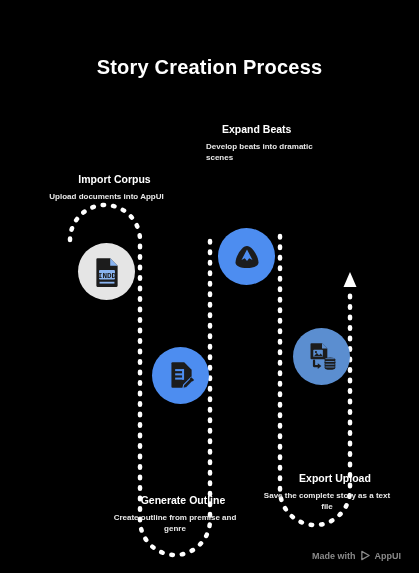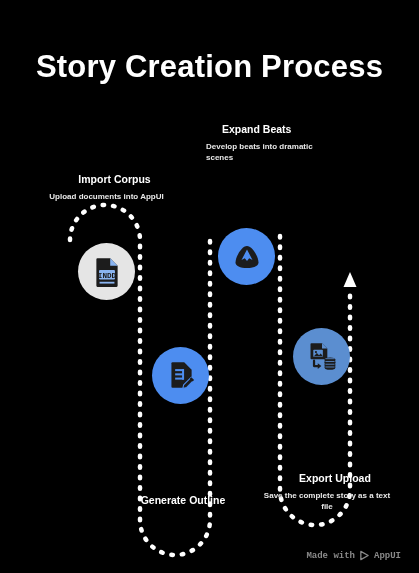--- a/index.html
+++ b/index.html
@@ -24,21 +24,21 @@
   }
 
   
   #title {
     position: absolute;
     top: 52px;
     left: 0;
     width: 419px;
     text-align: center;
     color: #ffffff;
-    font-size: 31px;
+    font-size: 20px;
     font-weight: bold;
     letter-spacing: 0.2px;
     line-height: 30px;
     font-family: "Liberation Sans", sans-serif;
   }
 
   
   #path-layer {
     position: absolute;
     top: 0;
@@ -87,21 +87,21 @@
   #watermark {
     position: absolute;
     right: 18px;
     bottom: 12px;
     display: flex;
     align-items: center;
     gap: 4px;
     color: #8a8a8a;
     font-size: 9px;
     font-weight: bold;
-    font-family: Liberation Mono, monospace;
+    font-family: Liberation Sans, sans-serif;
   }
   #watermark .wm-mark {
     display: inline-flex;
     align-items: center;
     justify-content: center;
   }
 </style>
 </head>
 <body>
 
@@ -153,20 +153,21 @@
         <g transform="translate(17.5,16.5) rotate(0)">
           <path d="M8.2 0.6 l2.6 2.6 -7.2 7.2 -3.4 0.8 0.8 -3.4 z" fill="#1c1c1c" stroke="#4d8df0" stroke-width="1"></path>
           <path d="M8.2 0.6 l2.6 2.6 -1.4 1.4 -2.6 -2.6 z" fill="#1c1c1c"></path>
         </g>
       </svg>
     </span>
   </div>
 
   <div class="step-text ta-center" style="left:110px; top:462px; width:130px;">
     <p class="step-heading">Generate Outline</p>
+    <p class="step-body">Create outline from premise and genre</p>
   </div>
 
   <div class="node" style="left:218px; top:228px; width:57px; height:57px; background:#4d8df0;">
     <span>
       <svg width="32" height="32" viewBox="0 0 32 32" xmlns="http://www.w3.org/2000/svg">
         <path d="M16 5 C 10.5 5 4.5 16 4.5 21.5 C 4.5 25 9 27 16 27 C 23 27 27.5 25 27.5 21.5 C 27.5 16 21.5 5 16 5 Z" fill="#1c1c1c"></path>
         <path d="M16 8.5 L 10.5 19 L 13.8 17.2 L 16 20 L 18.2 17.2 L 21.5 19 Z" fill="#4d8df0"></path>
       </svg>
     </span>
   </div>

